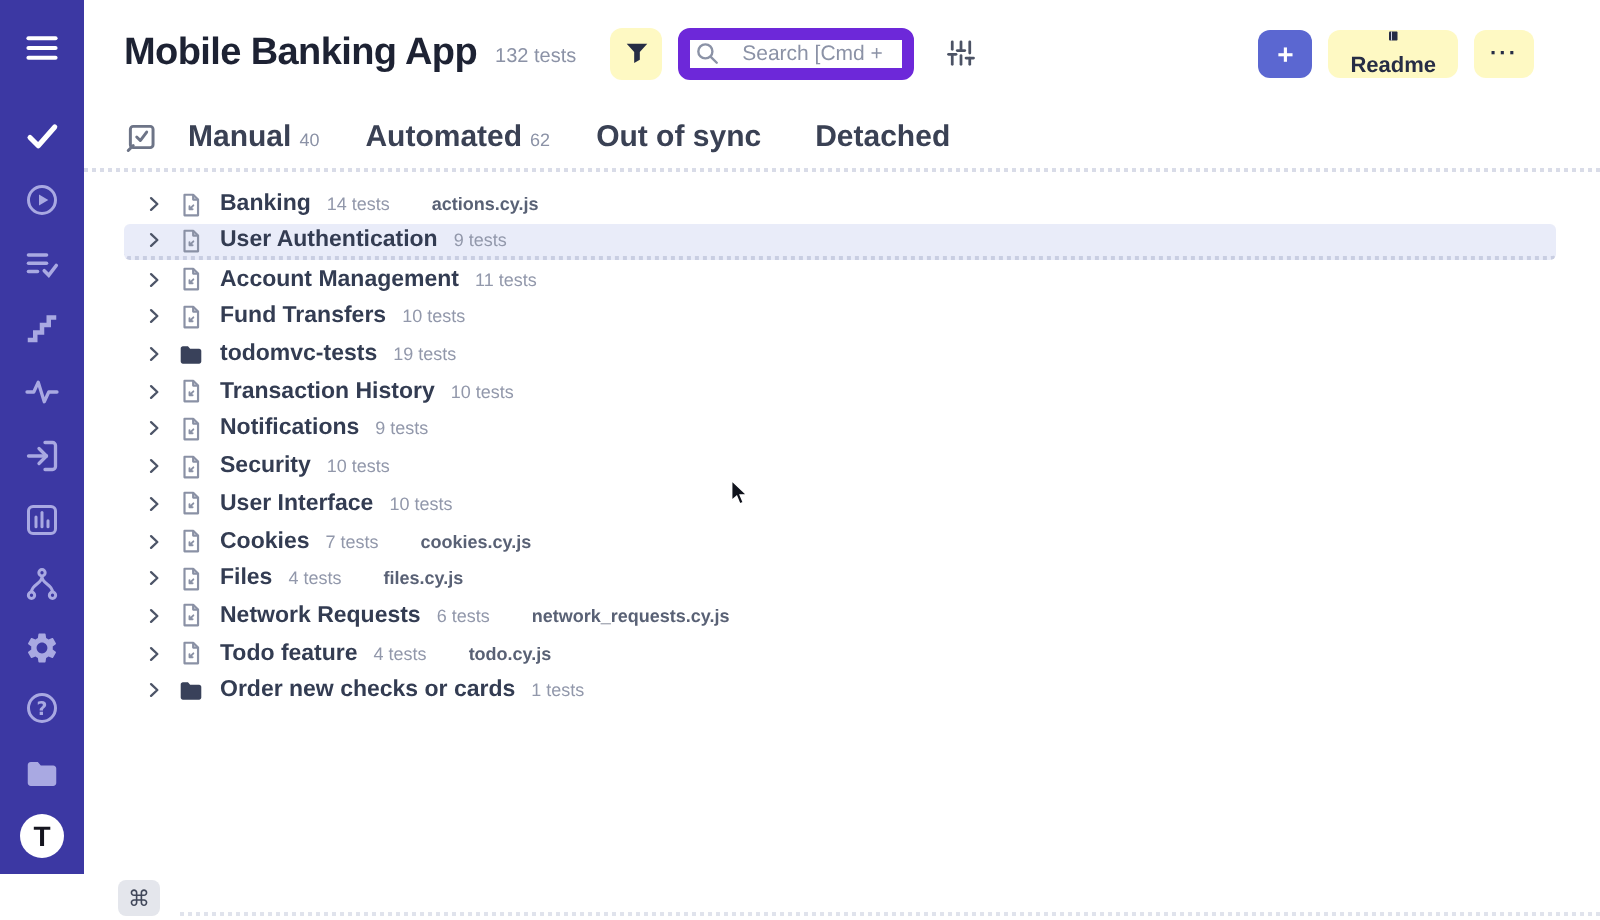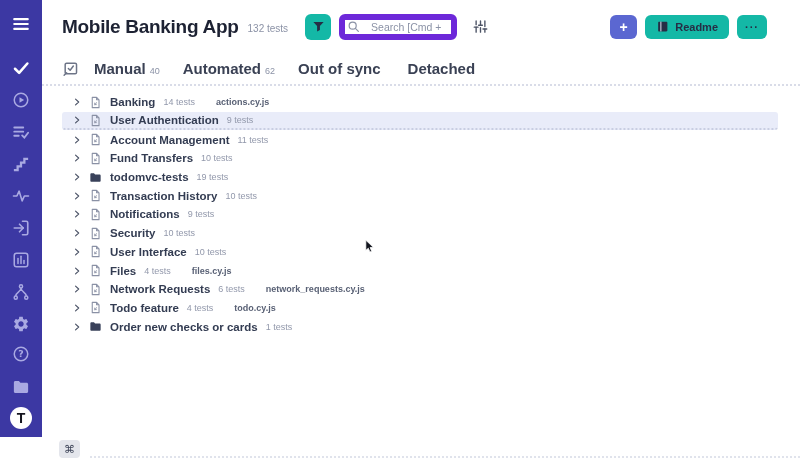--- a/index.html
+++ b/index.html
@@ -19,22 +19,22 @@
   .sb-bottom { position:absolute; bottom:8px; display:flex; flex-direction:column; align-items:center; gap:7px; }
   .sb-logo { width:22px; height:22px; border-radius:50%; background:#fff; color:#15151f;
              display:flex; align-items:center; justify-content:center;
              font-weight:bold; font-size:14px; cursor:pointer; }
 
   
   .main { position:absolute; left:42px; top:0; width:758px; height:460px; }
   .header { height:53px; display:flex; align-items:center; padding:0 33px 0 20px; }
   .page-title { font-size:19px; font-weight:bold; color:#1d2233; letter-spacing:-0.3px; white-space:nowrap; }
   .tests-count { font-size:10px; color:#8b92a6; margin-left:9px; margin-top:3px; white-space:nowrap; }
-  .btn-tint { background:#14b8a6; border:none; border-radius:6px; color:#262d45; cursor:pointer;
-              display:flex; align-items:center; justify-content:center; }
+  .btn-tint { background:#fef9c3; border:none; border-radius:6px; color:#262d45; cursor:pointer;
+              display:flex; align-items:center; justify-content:center;flex-direction:column; }
   .filter-btn { width:26px; height:26px; margin-left:17px; }
   .filter-btn svg { width:13px; height:13px; }
   .search-wrap { position:relative; margin-left:8px; }
   .search-input { width:118px; height:26px; border:6px solid #6d28d9; border-radius:6px;
                   padding:0 6px 0 26px; font-size:10.5px; color:#3a4154; outline:none;
                   font-family:"Liberation Sans", sans-serif; }
   .search-input::placeholder { color:#8b92a6; }
   .search-ic { position:absolute; left:8px; top:6px; width:13px; height:13px; color:#8b92a6; pointer-events:none; }
   .sliders-btn { margin-left:13px; width:20px; height:20px; background:none; border:none; color:#4c5365;
                  cursor:pointer; display:flex; align-items:center; justify-content:center; }
@@ -459,20 +459,35 @@
         <span class="ric">
             <svg>
               <use href="#i-doc"></use>
             </svg>
           </span>
         <span class="rname">User Interface</span>
         <span class="rcount">10 tests</span>
         <span class="rfile"></span>
       </div>
 
+      <div class="row">
+        <span class="chev">
+            <svg>
+              <use href="#i-chevr"></use>
+            </svg>
+          </span>
+        <span class="ric">
+            <svg>
+              <use href="#i-doc"></use>
+            </svg>
+          </span>
+        <span class="rname">Cookies</span>
+        <span class="rcount">7 tests</span>
+        <span class="rfile">cookies.cy.js</span>
+      </div>
 
       <div class="row">
         <span class="chev">
             <svg>
               <use href="#i-chevr"></use>
             </svg>
           </span>
         <span class="ric">
             <svg>
               <use href="#i-doc"></use>

